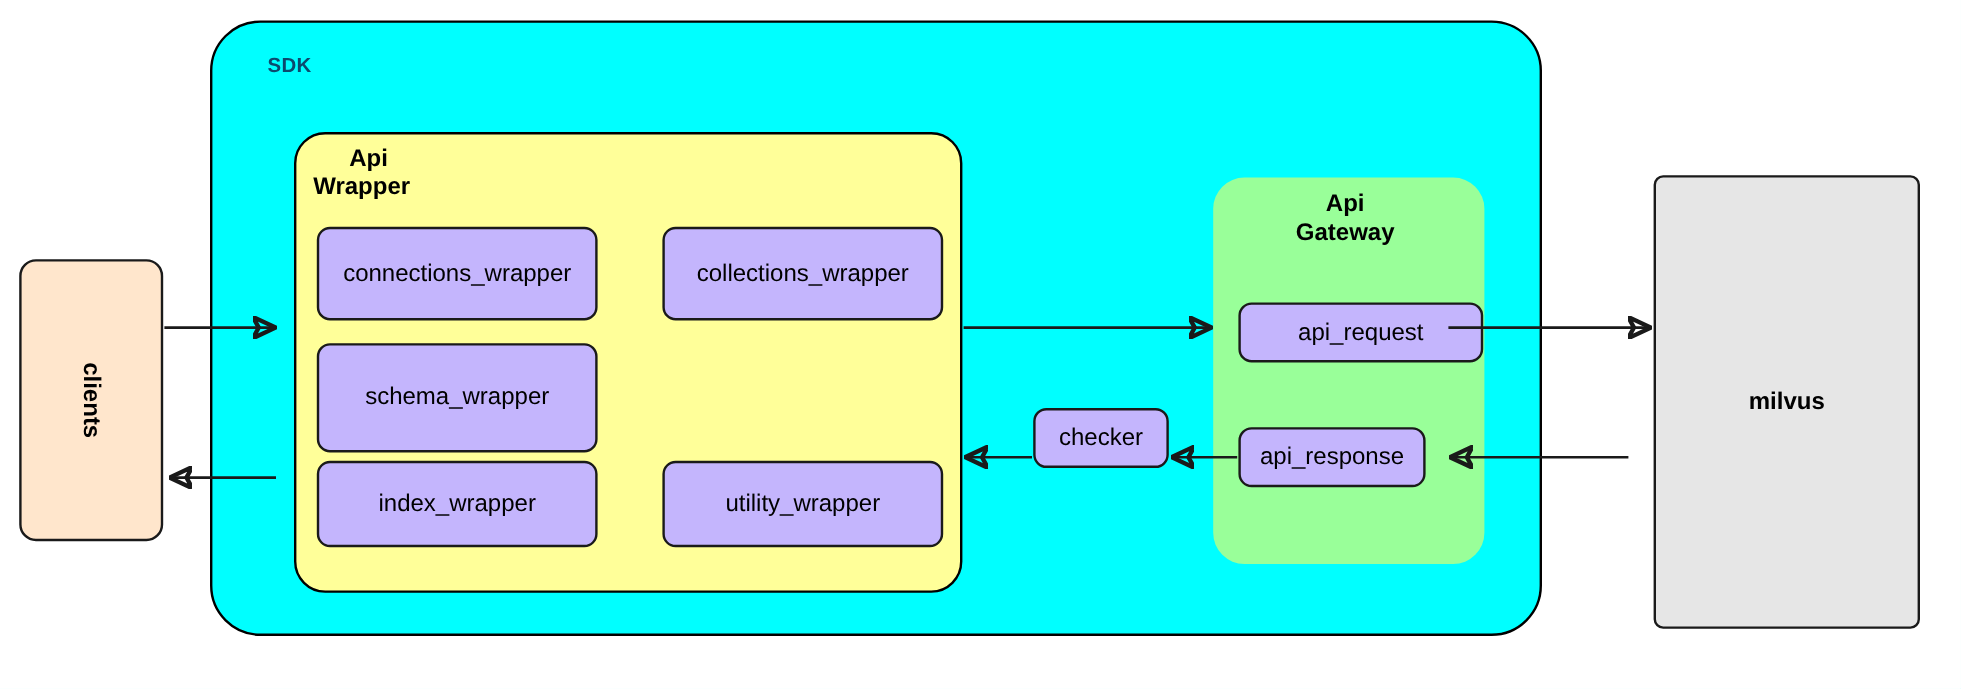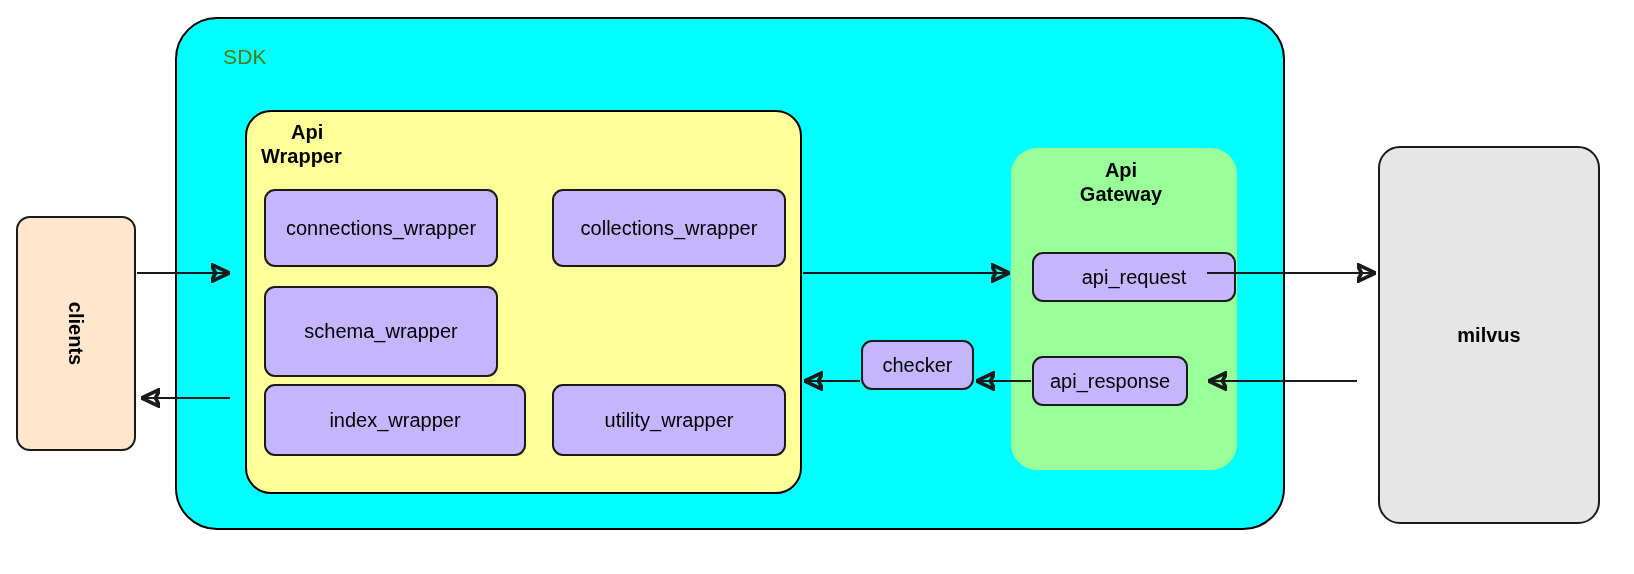--- a/index.html
+++ b/index.html
@@ -32,23 +32,23 @@
     top: 17px;
     width: 1110px;
     height: 513px;
     background: #00ffff;
     border-radius: 42px;
   }
   .sdk-label {
     position: absolute;
     left: 46px;
     top: 26px;
-    font-size: 21px;
-    font-weight: normal;
-    color: #4d7c0f;
+    font-size: 17px;
+    font-weight: bold;
+    color: #0c4a6e;
     letter-spacing: 0.2px;
   }
 
   
   .wrapper-container {
     left: 245px;
     top: 110px;
     width: 557px;
     height: 384px;
     background: #ffff99;
@@ -104,21 +104,21 @@
     font-size: 20px;
     color: #000000;
     text-align: center;
   }
 
   
   .n-connections { left: 264px; top: 189px; width: 234px; height: 78px; }
   .n-collections { left: 552px; top: 189px; width: 234px; height: 78px; }
   .n-schema      { left: 264px; top: 286px; width: 234px; height: 91px; }
   .n-partition   { left: 552px; top: 286px; width: 234px; height: 72px; }
-  .n-index       { left: 264px; top: 384px; width: 262px; height: 72px; }
+  .n-index       { left: 264px; top: 384px; width: 234px; height: 72px; }
   .n-utility     { left: 552px; top: 384px; width: 234px; height: 72px; }
 
   
   .n-apireq  { left: 1032px; top: 252px; width: 204px; height: 50px; }
   .n-apiresp { left: 1032px; top: 356px; width: 156px; height: 50px; }
 
   
   .n-checker { left: 861px; top: 340px; width: 113px; height: 50px; }
 
   
@@ -150,21 +150,21 @@
   }
 
   
   .milvus-box {
     left: 1378px;
     top: 146px;
     width: 222px;
     height: 378px;
     background: #e6e6e6;
     border: 2px solid #1a1a1a;
-    border-radius: 22px;
+    border-radius: 8px;
   }
   .milvus-label {
     position: absolute;
     left: 0;
     top: 0;
     width: 100%;
     height: 100%;
     display: flex;
     align-items: center;
     justify-content: center;

